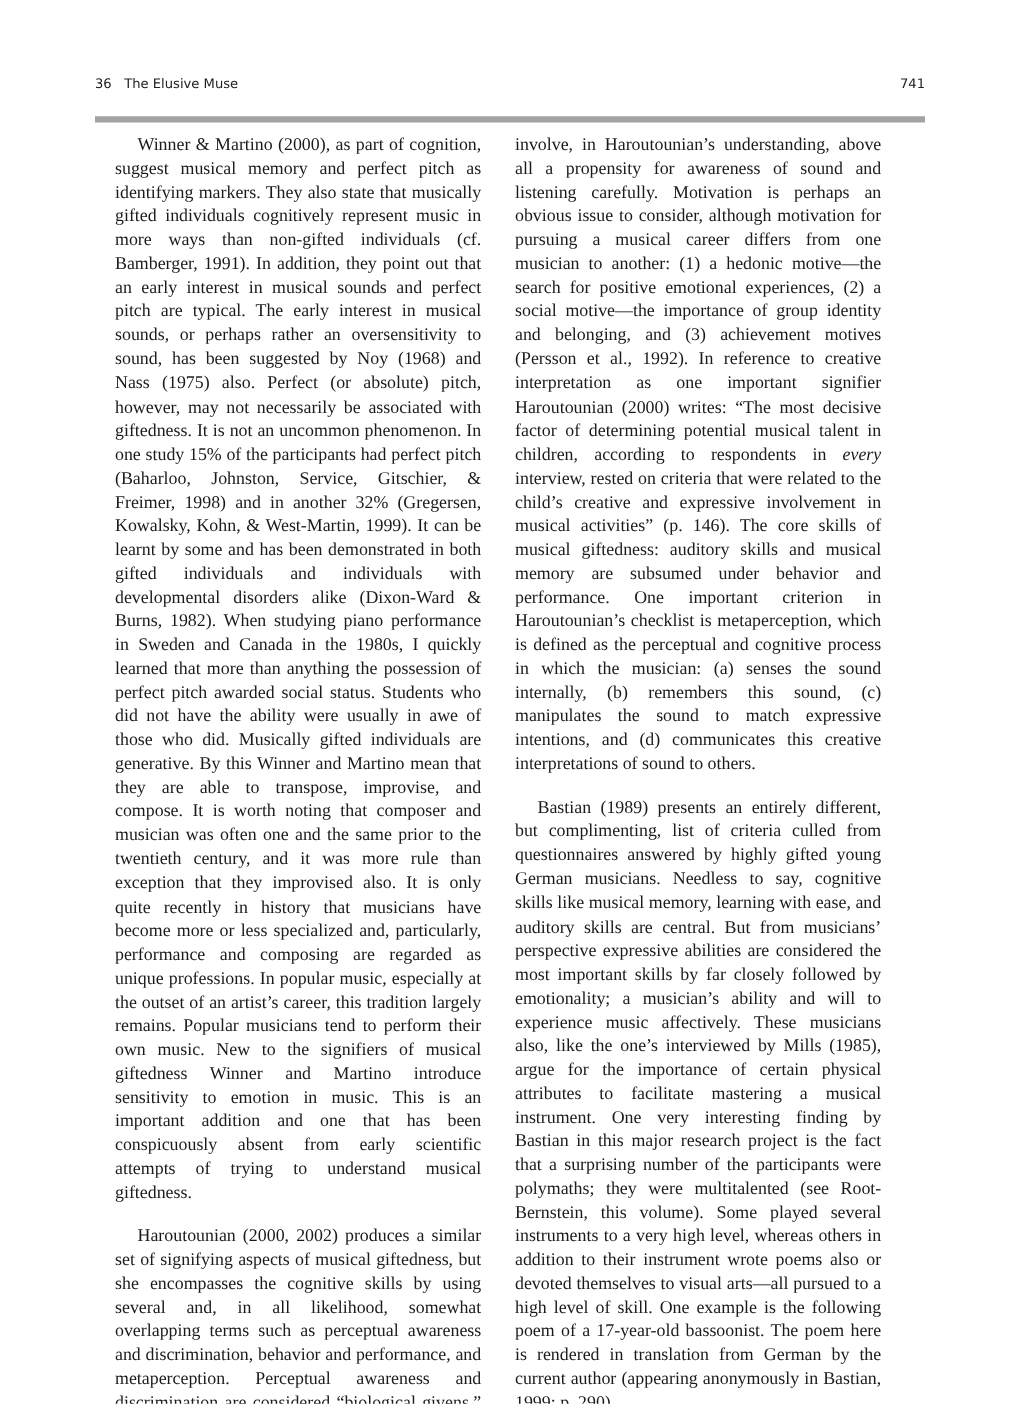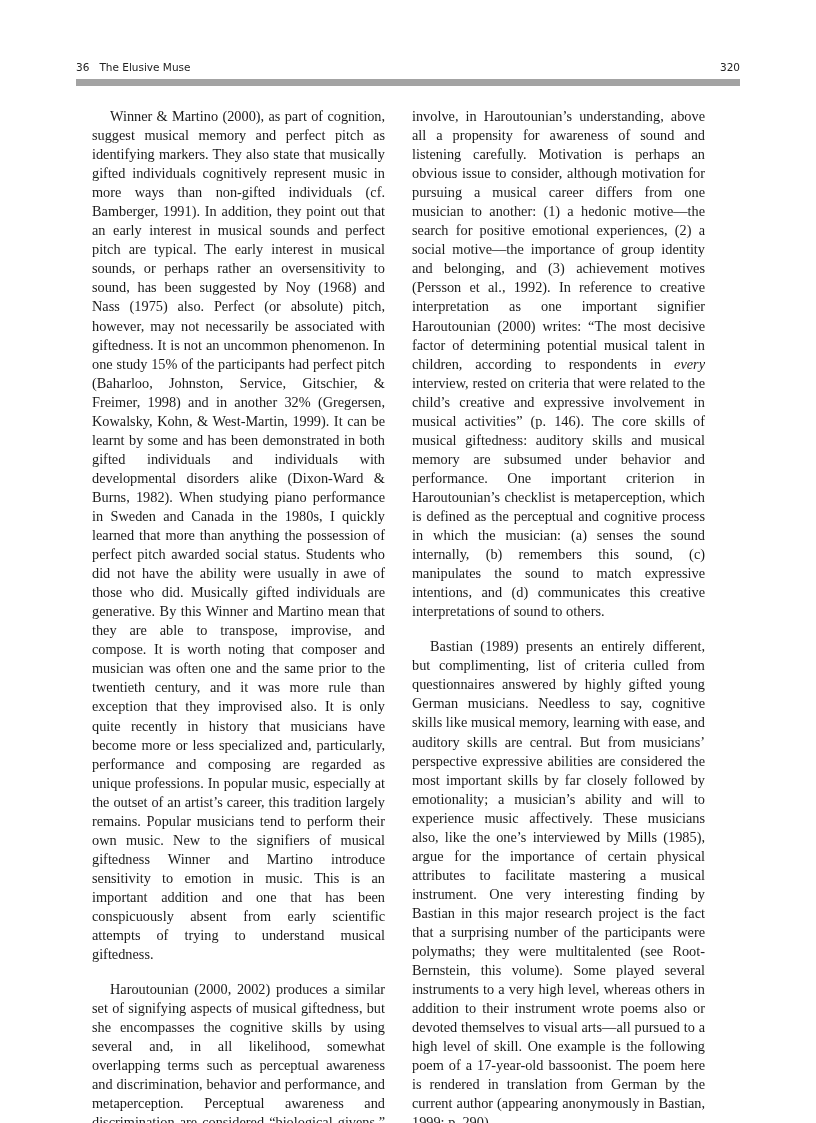--- a/index.html
+++ b/index.html
@@ -1,42 +1,42 @@
 <!DOCTYPE html>
 <html><head>
 <meta charset="utf-8">
 <style>
   html, body { margin: 0; padding: 0; background: #ffffff; }
   body { width: 816px; height: 1123px; position: relative; overflow: hidden; }
   .header {
     position: absolute; left: 76px; top: 56px; width: 664px; height: 17px;
-    border-bottom: 7px solid #a3a3a3; font-family: "DejaVu Sans", sans-serif;
+    border-bottom: 5px solid #a3a3a3; font-family: "DejaVu Sans", sans-serif;
     font-size: 10.5px; color: #222; display: flex; justify-content: space-between;
-    align-items: flex-end; padding-bottom: 6px;
+    align-items: flex-end; padding-bottom: 20px;
   }
   .header .left span.num { margin-right: 10px; }
   .col {
     position: absolute; top: 91px; width: 325px;
     font-family: "Liberation Serif", serif; font-size: 14.3px; line-height: 19.05px;
     color: #1a1a1a; text-align: justify; hyphens: manual;
   }
   .col.left { left: 76px; }
   .col.right { left: 396px; }
   .col p { margin: 16px; text-indent: 0; }
   .col p.indent { text-indent: 18px; }
   em { font-style: italic; }
 </style>
 </head>
 <body>
 
 <div class="header">
   <span class="left">
     <span class="num">36</span><span>The Elusive Muse</span>
   </span>
-  <span>320</span>
+  <span>741</span>
 </div>
 
 <div class="col left">
   <p class="indent">Winner &amp; Martino (2000), as part of cognition, suggest musical memory and perfect pitch as identifying markers. They also state that musically gifted individuals cognitively represent music in more ways than non-gifted individuals (cf. Bamberger, 1991). In addition, they point out that an early interest in musical sounds and perfect pitch are typical. The early interest in musical sounds, or perhaps rather an oversensitivity to sound, has been suggested by Noy (1968) and Nass (1975) also. Perfect (or absolute) pitch, however, may not necessarily be associated with giftedness. It is not an uncommon phenomenon. In one study 15% of the participants had perfect pitch (Baharloo, Johnston, Service, Gitschier, &amp; Freimer, 1998) and in another 32% (Gregersen, Kowalsky, Kohn, &amp; West-Martin, 1999). It can be learnt by some and has been demonstrated in both gifted individuals and individuals with developmental disorders alike (Dixon-Ward &amp; Burns, 1982). When studying piano performance in Sweden and Canada in the 1980s, I quickly learned that more than anything the possession of perfect pitch awarded social status. Students who did not have the ability were usually in awe of those who did. Musically gifted individuals are generative. By this Winner and Martino mean that they are able to transpose, improvise, and compose. It is worth noting that composer and musician was often one and the same prior to the twentieth century, and it was more rule than exception that they improvised also. It is only quite recently in history that musicians have become more or less specialized and, particularly, performance and composing are regarded as unique professions. In popular music, especially at the outset of an artist’s career, this tradition largely remains. Popular musicians tend to perform their own music. New to the signifiers of musical giftedness Winner and Martino introduce sensitivity to emotion in music. This is an important addition and one that has been conspicuously absent from early scientific attempts of trying to understand musical giftedness.</p>
   <p class="indent">Haroutounian (2000, 2002) produces a similar set of signifying aspects of musical giftedness, but she encompasses the cognitive skills by using several and, in all likelihood, somewhat overlapping terms such as perceptual awareness and discrimination, behavior and performance, and metaperception. Perceptual awareness and discrimination are considered “biological givens.” They are equal to musical intelligence and</p>
 </div>
 
 <div class="col right">
   <p><span>involve, in Haroutounian’s understanding, above all a propensity for awareness of sound and listening carefully. Motivation is perhaps an obvious issue to consider, although motivation for pursuing a musical career differs from one musician to another: (1) a hedonic motive—the search for positive emotional experiences, (2) a social motive—the importance of group identity and belonging, and (3) achievement motives (Persson et al., 1992). In reference to creative interpretation as one important signifier Haroutounian (2000) writes: “The most decisive factor of determining potential musical talent in children, according to respondents in </span><em>every</em><span> interview, rested on criteria that were related to the child’s creative and expressive involvement in musical activities” (p. 146). The core skills of musical giftedness: auditory skills and musical memory are subsumed under behavior and performance. One important criterion in Haroutounian’s checklist is metaperception, which is defined as the perceptual and cognitive process in which the musician: (a) senses the sound internally, (b) remembers this sound, (c) manipulates the sound to match expressive intentions, and (d) communicates this creative interpretations of sound to others.</span></p>
   <p class="indent">Bastian (1989) presents an entirely different, but complimenting, list of criteria culled from questionnaires answered by highly gifted young German musicians. Needless to say, cognitive skills like musical memory, learning with ease, and auditory skills are central. But from musicians’ perspective expressive abilities are considered the most important skills by far closely followed by emotionality; a musician’s ability and will to experience music affectively. These musicians also, like the one’s interviewed by Mills (1985), argue for the importance of certain physical attributes to facilitate mastering a musical instrument. One very interesting finding by Bastian in this major research project is the fact that a surprising number of the participants were polymaths; they were multitalented (see Root-Bernstein, this volume). Some played several instruments to a very high level, whereas others in addition to their instrument wrote poems also or devoted themselves to visual arts—all pursued to a high level of skill. One example is the following poem of a 17-year-old bassoonist. The poem here is rendered in translation from German by the current author (appearing anonymously in Bastian, 1999; p. 290)</p>

